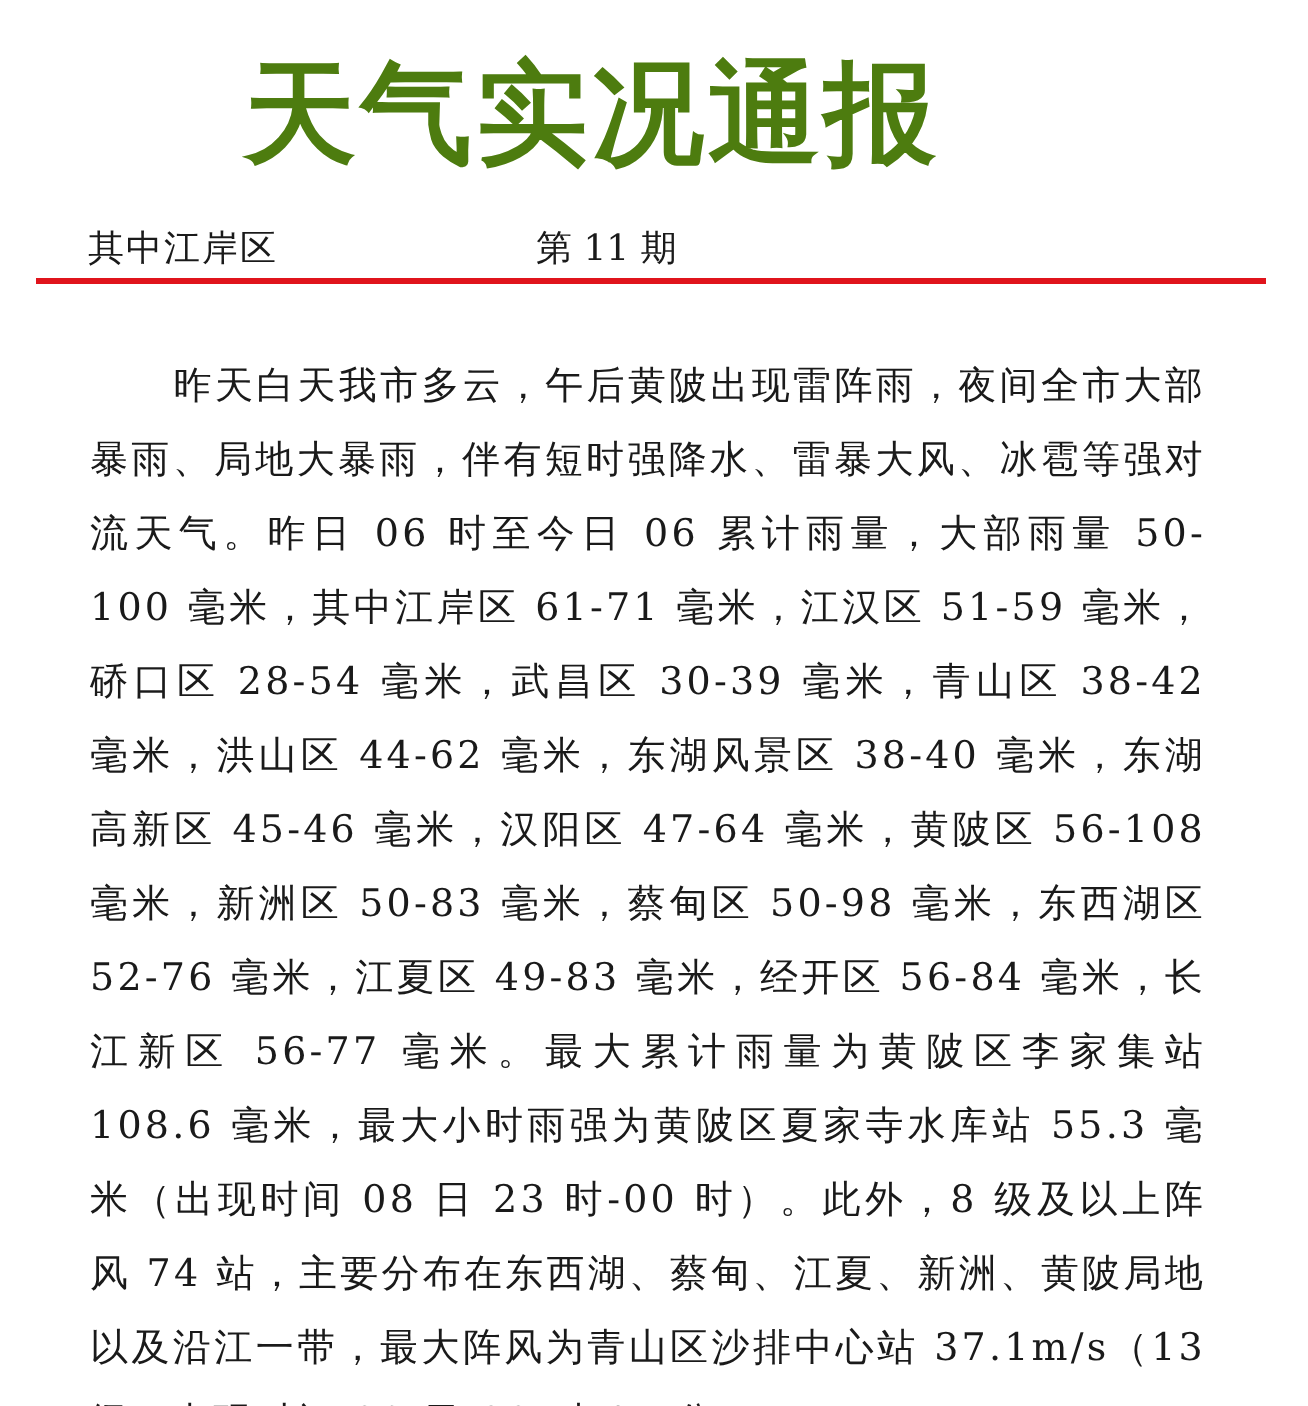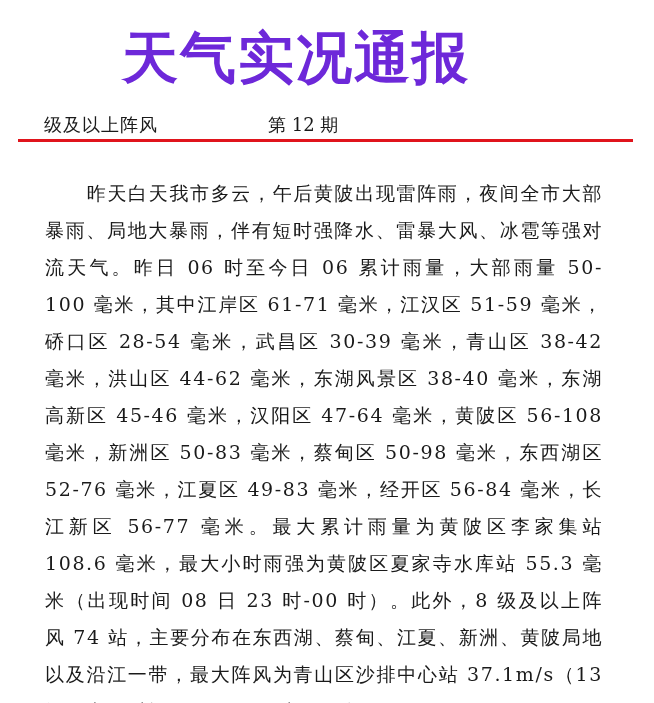--- a/index.html
+++ b/index.html
@@ -18,21 +18,21 @@
     .title {
       position: absolute;
       left: 0;
       top: 22px;
       width: 592px;
       text-align: center;
       font-family: "DejaVu Serif", "Liberation Serif", serif;
       font-size: 56px;
       line-height: 70px;
       font-weight: bold;
-      color: #6d28d9;
+      color: #4d7c0f;
       letter-spacing: 2px;
     }
     .meta-row {
       position: absolute;
       left: 0;
       top: 112px;
       width: 654px;
       height: 26px;
       font-size: 18px;
       line-height: 26px;
@@ -72,19 +72,19 @@
       color: #1a1a1a;
       margin: 0;
     }
   </style>
 </head>
 <body>
 
 <div class="title">天气实况通报</div>
 
 <div class="meta-row">
-  <span class="meta-org">级及以上阵风</span>
-  <span class="meta-issue">第 12 期</span>
+  <span class="meta-org">其中江岸区</span>
+  <span class="meta-issue">第 11 期</span>
 </div>
 
 <div class="red-rule"></div>
 
 <p class="body-text">昨天白天我市多云，午后黄陂出现雷阵雨，夜间全市大部暴雨、局地大暴雨，伴有短时强降水、雷暴大风、冰雹等强对流天气。昨日 06 时至今日 06 累计雨量，大部雨量 50-100 毫米，其中江岸区 61-71 毫米，江汉区 51-59 毫米，硚口区 28-54 毫米，武昌区 30-39 毫米，青山区 38-42 毫米，洪山区 44-62 毫米，东湖风景区 38-40 毫米，东湖高新区 45-46 毫米，汉阳区 47-64 毫米，黄陂区 56-108 毫米，新洲区 50-83 毫米，蔡甸区 50-98 毫米，东西湖区 52-76 毫米，江夏区 49-83 毫米，经开区 56-84 毫米，长江新区 56-77 毫米。最大累计雨量为黄陂区李家集站 108.6 毫米，最大小时雨强为黄陂区夏家寺水库站 55.3 毫米（出现时间 08 日 23 时-00 时）。此外，8 级及以上阵风 74 站，主要分布在东西湖、蔡甸、江夏、新洲、黄陂局地以及沿江一带，最大阵风为青山区沙排中心站 37.1m/s（13 级，出现时间 09 日 00 时 17 分）。</p>
 
 </body></html>

